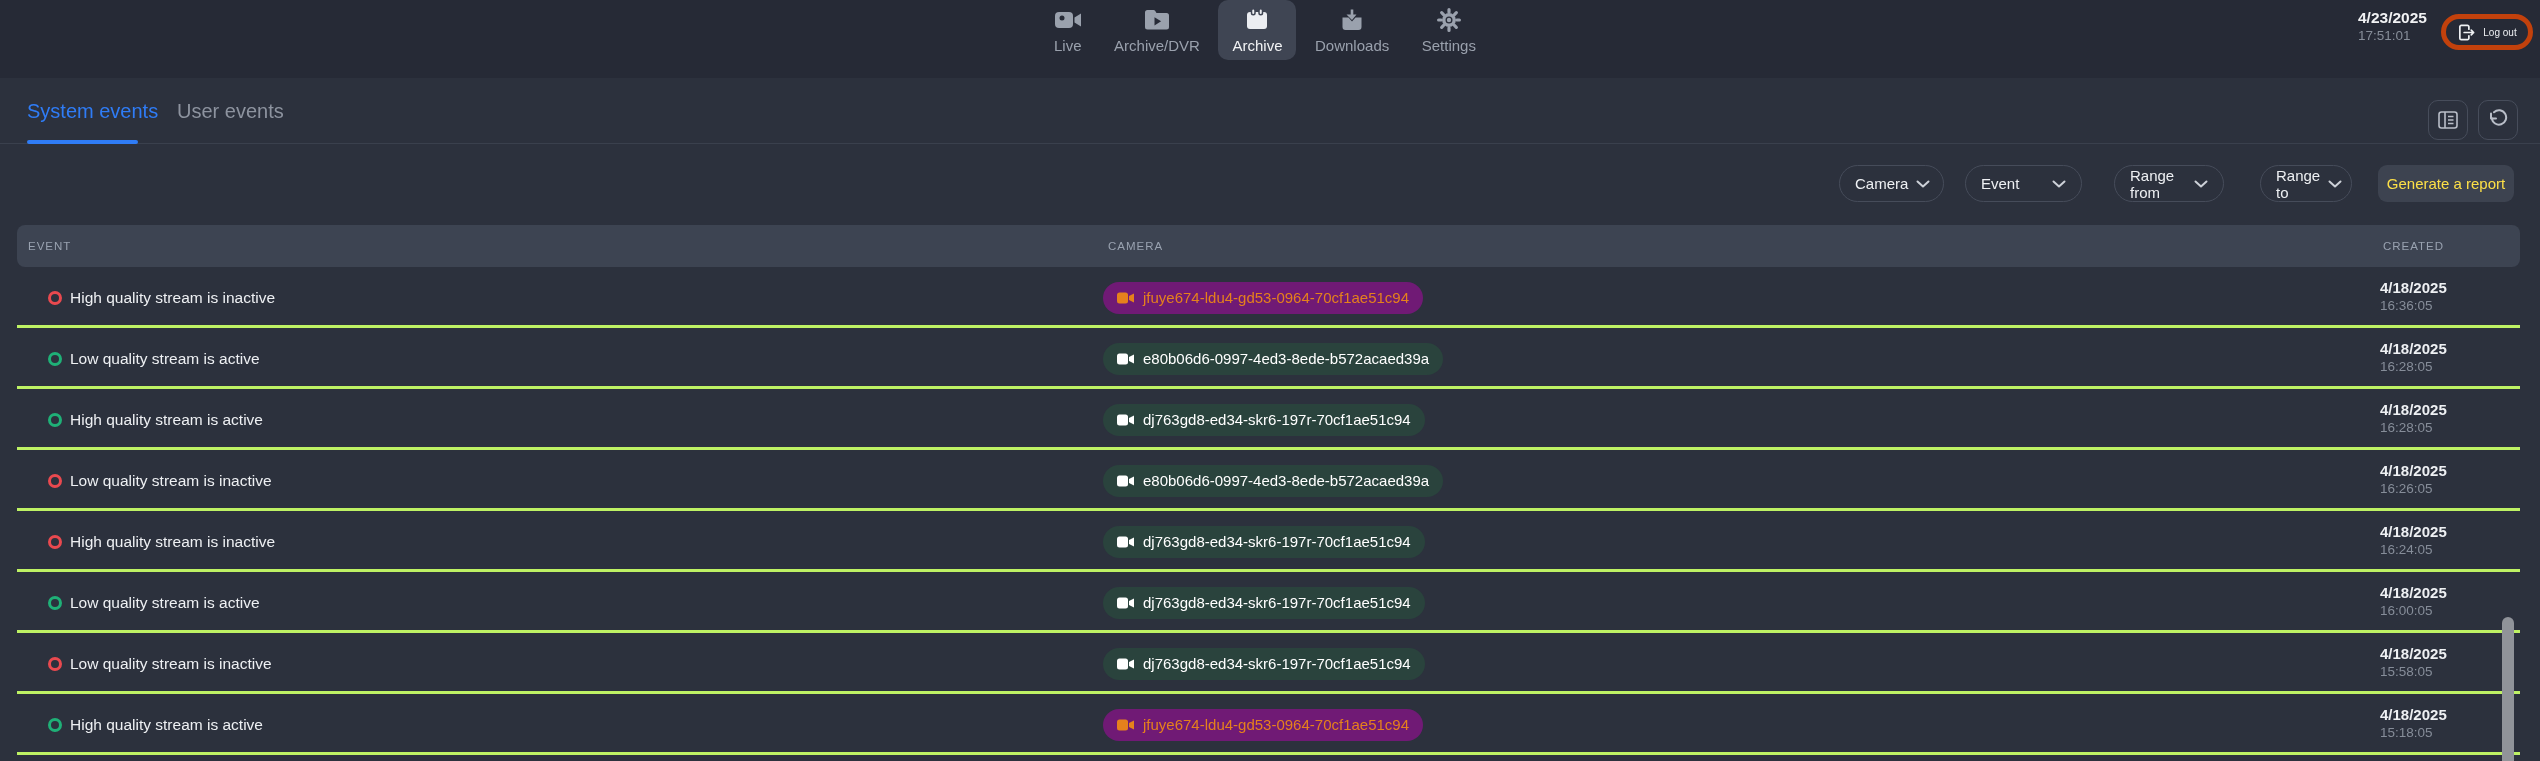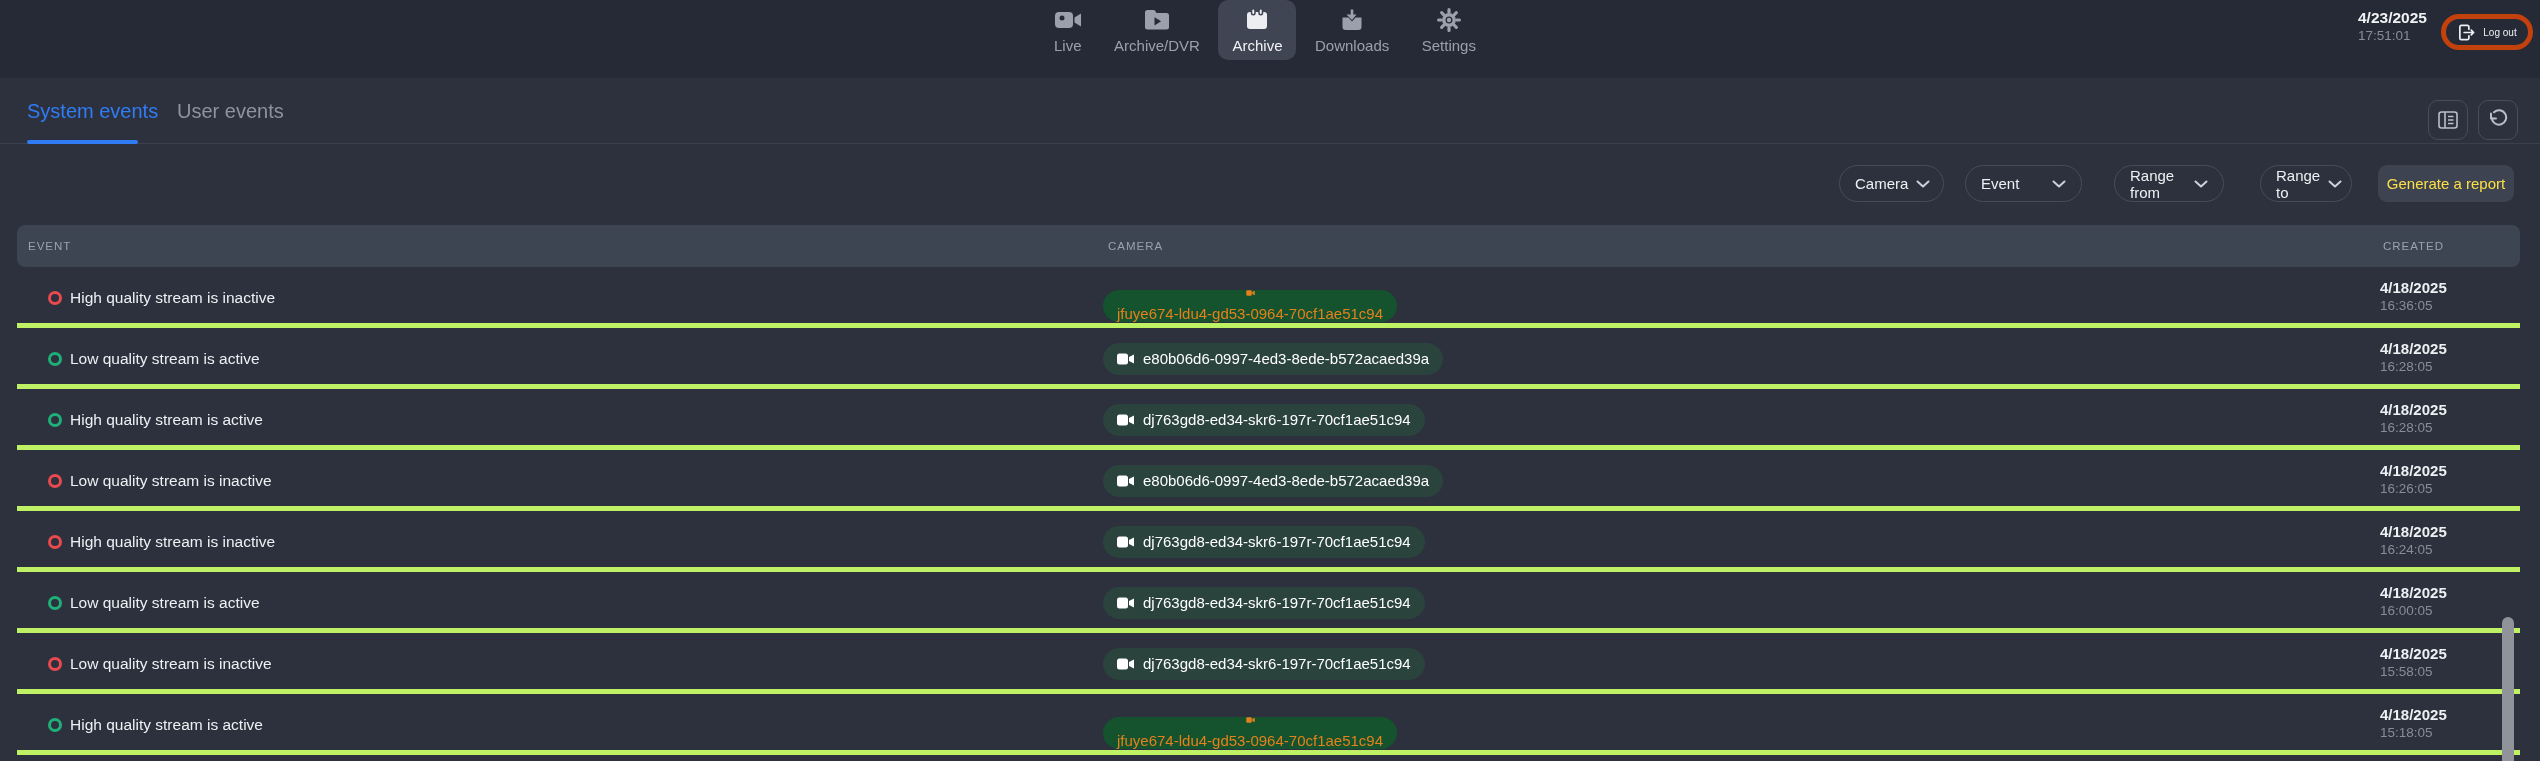--- a/index.html
+++ b/index.html
@@ -62,32 +62,32 @@
   
   .thead { position:absolute; left:17px; top:225px; width:2503px; height:42px;
            background:#3d4452; border-radius:8px; }
   .th { position:absolute; top:0; height:42px; display:flex; align-items:center;
         font-size:11.5px; letter-spacing:1px; color:#99a2b0; }
   .th-event { left:11px; }
   .th-camera { left:1091px; }
   .th-created { left:2366px; }
 
   .rows { position:absolute; left:17px; top:267px; width:2503px; }
-  .trow { position:relative; width:2503px; height:61px; border-bottom:5px solid #bef264; }
+  .trow { position:relative; width:2503px; height:61px; border-bottom:3px solid #bef264; }
   .cell-event { position:absolute; left:31px; top:0; height:61px; display:flex; align-items:center; gap:8px; }
   .ring { width:14px; height:14px; border-radius:50%; border:3.2px solid #1fb077; flex:0 0 auto; }
   .ring[data-variant="inactive"] { border-color:#e9494f; }
   .ring[data-variant="active"] { border-color:#1fb077; }
   .event-text { font-size:15.5px; color:#eef0f3; }
 
   .cell-camera { position:absolute; left:1086px; top:14.5px; }
   .chip { height:32px; border-radius:16px; display:inline-flex; align-items:center; gap:9px;
           padding:0 14px; font-size:15px; }
   .chip[data-variant="green"] { background:#2a433d; color:#ffffff; }
-  .chip[data-variant="orange"] { background:#14532d; color:#e5811c;flex-direction:column; }
+  .chip[data-variant="orange"] { background:#701a75; color:#e5811c; }
   .chip svg { display:block; }
 
   .cell-created { position:absolute; left:2363px; top:11px; width:110px; }
   .created-date { font-size:15px; font-weight:bold; color:#eef0f3; line-height:19px; }
   .created-time { font-size:13.5px; color:#868d99; line-height:18px; }
 
   .scroll-thumb { position:absolute; left:2502px; top:617px; width:12px; height:160px;
                   background:#909399; border-radius:6px; cursor:pointer; }
 </style>
 </head>

